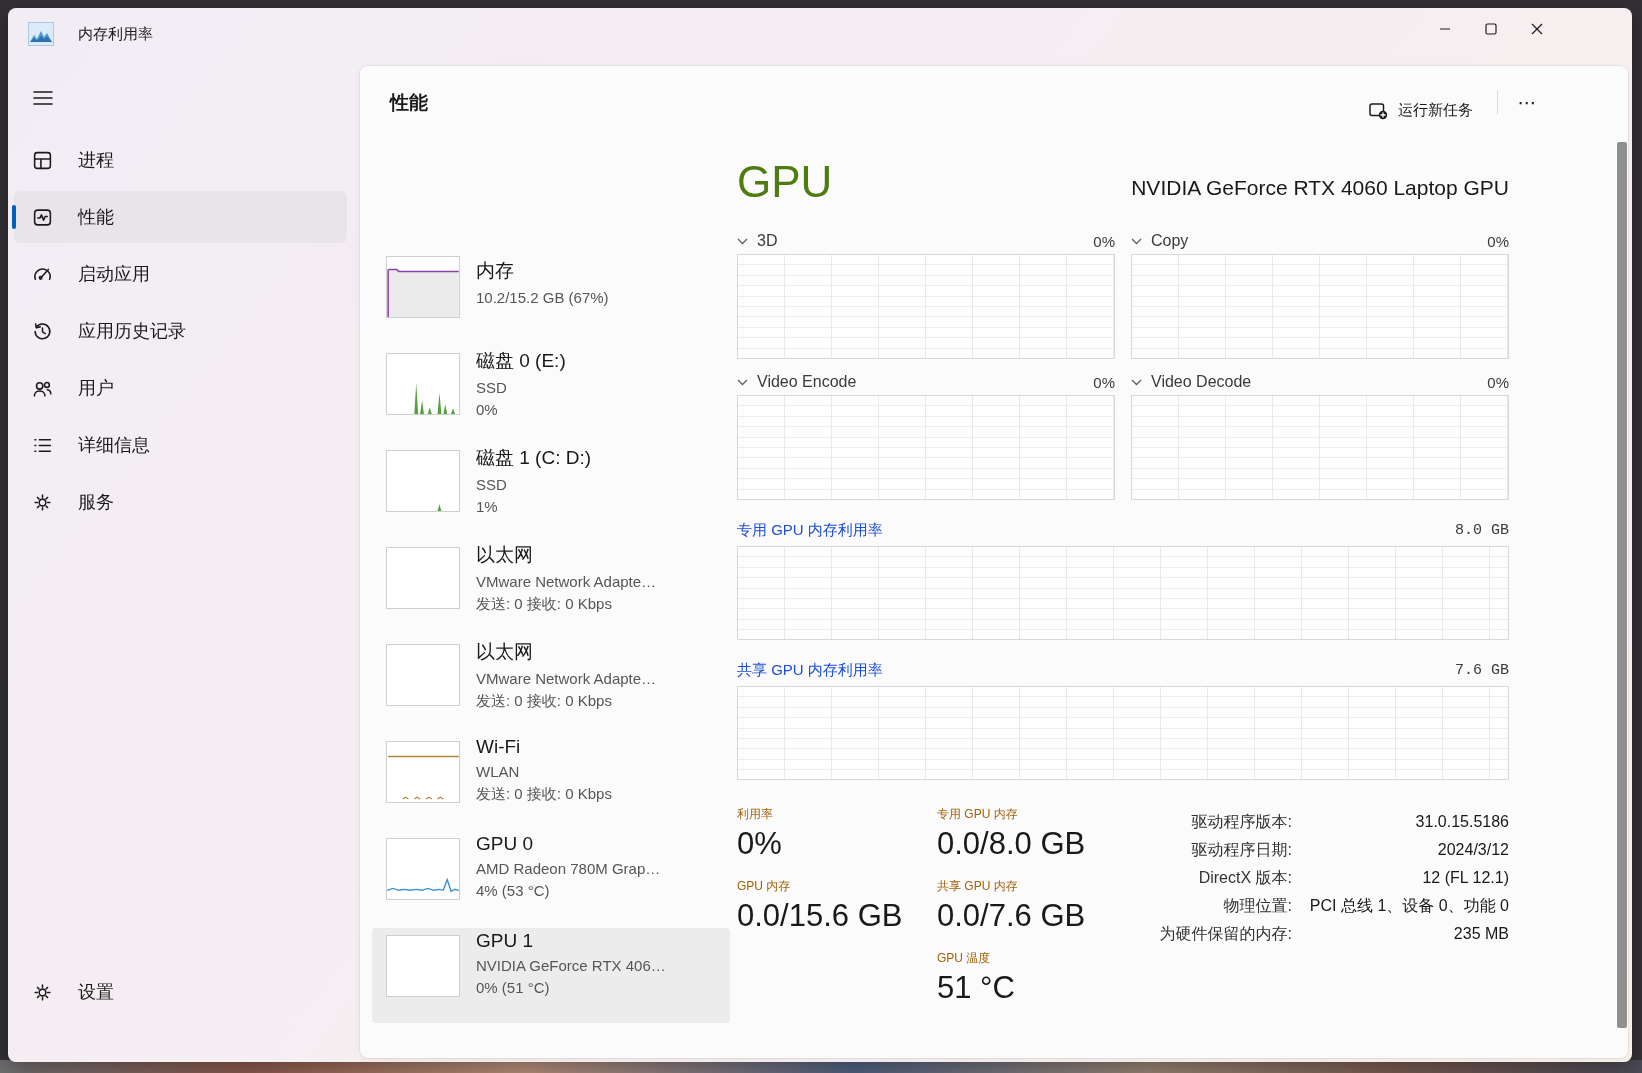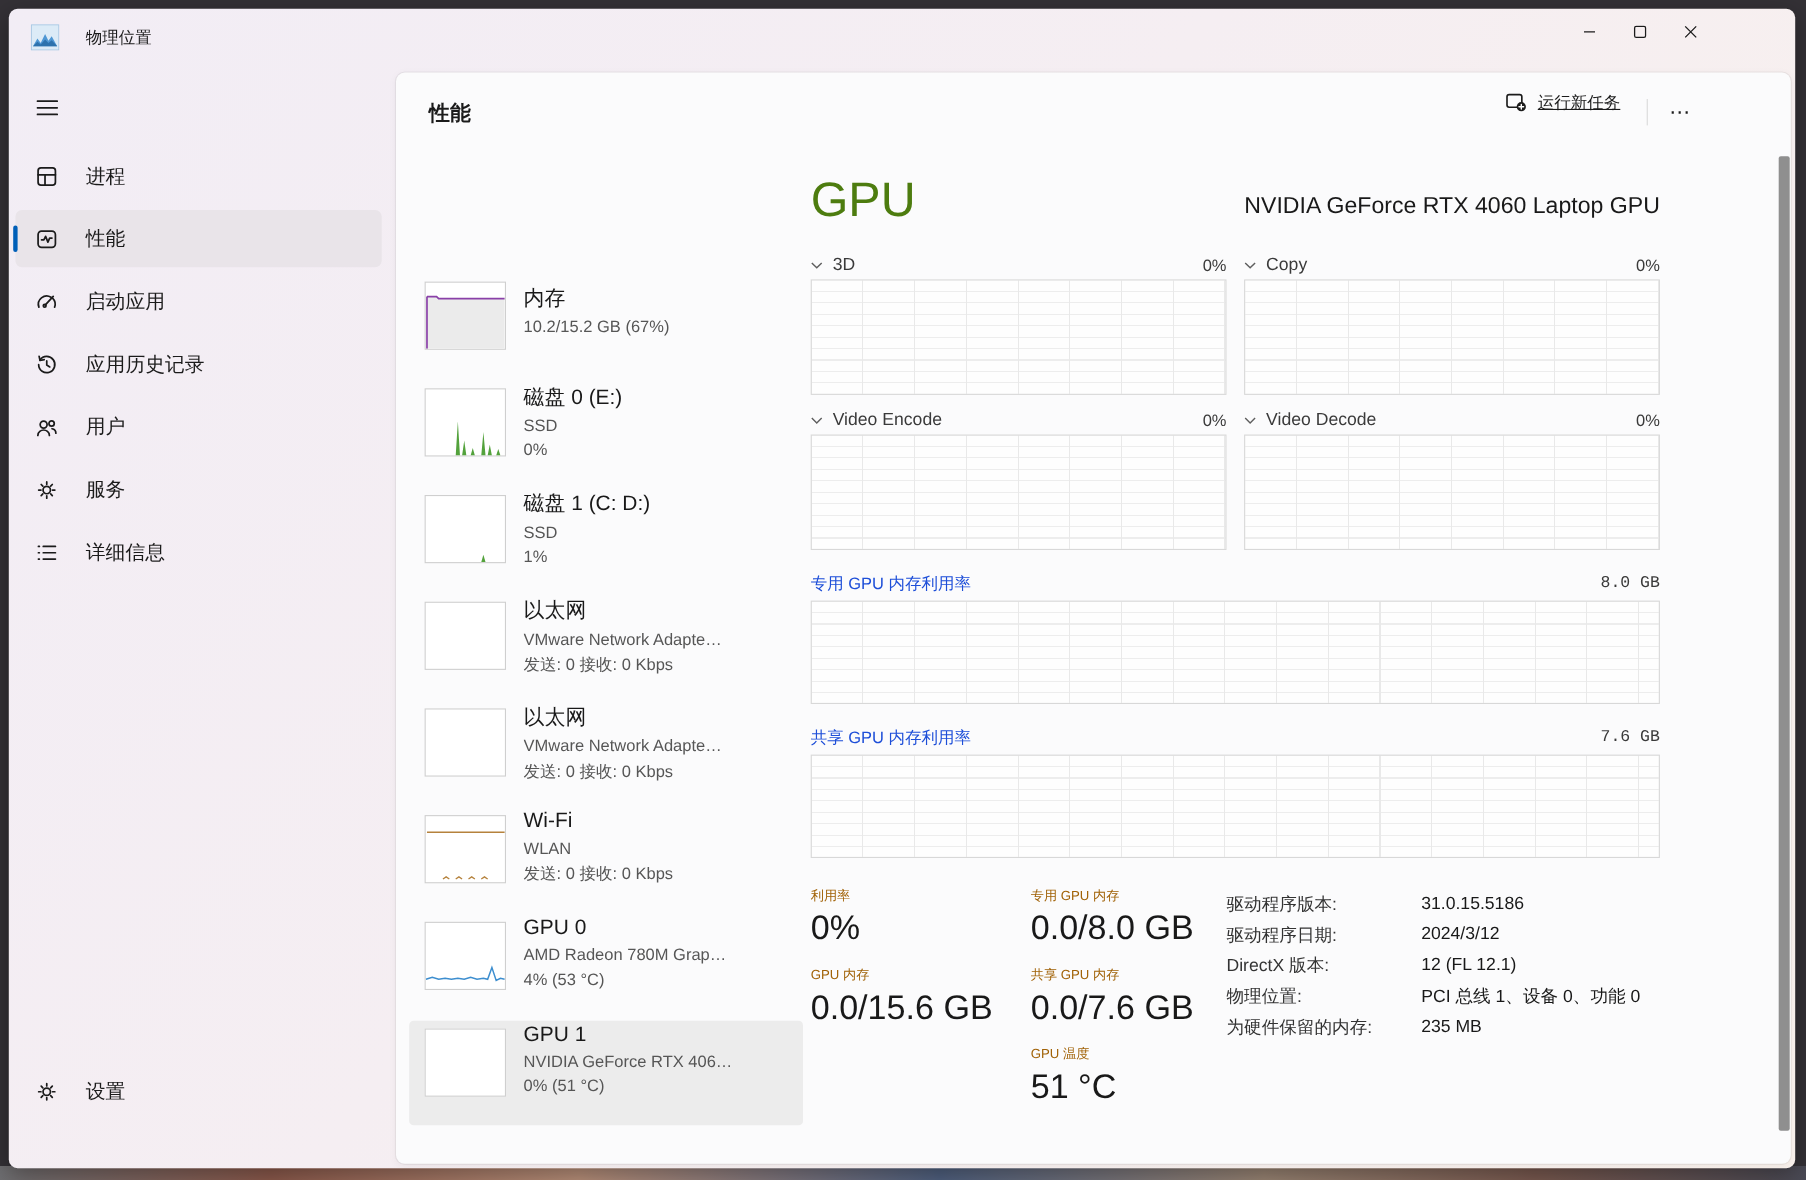--- a/index.html
+++ b/index.html
@@ -43,21 +43,21 @@
   .nav-label { margin-left:25px; font-size:18px; color:#1b1b1b; }
   .settings-item { position:absolute; left:6px; bottom:44px; width:333px; height:52px;
     display:flex; align-items:center; border-radius:6px; }
   
   .card { position:absolute; left:352px; top:58px; width:1268px; height:992px;
     background:#fbfbfc; border-radius:8px;
     box-shadow:0 0 0 1px rgba(0,0,0,.05), 0 2px 8px rgba(0,0,0,.05); }
   .card-header { position:absolute; left:0; top:0; right:0; height:70px; }
   .page-title { position:absolute; left:30px; top:24px; font-size:19px; font-weight:700; color:#1b1b1b; }
   .header-actions { position:absolute; right:80px; top:18px; display:flex; align-items:center; }
-  .run-task-btn { display:flex; align-items:flex-start; height:36px; padding:0 14px; border-radius:5px;text-decoration:underline; }
+  .run-task-btn { display:flex; align-items:flex-end; height:36px; padding:0 14px; border-radius:5px; }
   .run-task-btn svg { margin-right:10px; }
   .run-task-label { font-size:15px; color:#1b1b1b; }
   .header-divider { width:1px; height:24px; background:#d9d9d9; margin:0 10px; }
   .more-btn { width:40px; height:36px; display:flex; align-items:center; justify-content:center;
     font-size:19px; color:#1b1b1b; letter-spacing:2px; border-radius:5px; }
   
   .perf-list { position:absolute; left:8px; top:76px; width:366px; bottom:8px; }
   .perf-item { position:absolute; left:4px; width:358px; height:95px; border-radius:4px; }
   .perf-item.selected { background:#ececec; }
   .thumb { position:absolute; left:14px; top:7px; width:74px; height:62px; background:#fff;
@@ -83,21 +83,21 @@
       #fefefe; }
   .mem-head { display:flex; align-items:center; height:24px; margin-top:18px; }
   .mem-label { font-size:15px; color:#1d4ed8; }
   .mem-val { margin-left:auto; font-size:15px; color:#3a3a3a;font-family:Liberation Mono, monospace; }
   .mem-chart { height:94px; margin-top:4px; }
   
   .stats { display:grid; grid-template-columns:200px 178px 1fr; margin-top:26px; }
   .stat { margin-bottom:16px; }
   .stat-label { font-size:12px; color:#a16207; }
   .stat-value { font-size:31px; color:#191919; margin-top:3px; white-space:nowrap; }
-  .details { padding-top:2px; }
+  .details { padding-top:2px;text-align:right; }
   .detail-row { display:grid; grid-template-columns:177px 1fr; height:28px; align-items:center; }
   .detail-label { font-size:16px; color:#333; white-space:nowrap; }
   .detail-value { font-size:16px; color:#191919; white-space:nowrap; }
   
   .scrollbar { position:absolute; right:1px; top:76px; bottom:30px; width:10px; }
   .scroll-thumb { position:absolute; left:0; top:0; bottom:0; width:10px; background:#8f8f8f; border-radius:2px; }
   .stroke { fill:none; stroke:#1b1b1b; stroke-width:1.5; stroke-linecap:round; stroke-linejoin:round; }
 </style>
 </head>
 <body>
@@ -107,21 +107,21 @@
 <div class="window" style="--accent:#005fb8;">
 
   <div class="titlebar">
     <div class="app-icon">
       <svg viewBox="0 0 26 24">
           <rect x="0.5" y="0.5" width="25" height="23" fill="#dcebf7" stroke="#a9c9e4"></rect>
           <path d="M2 20 L6 13 9 17 13 9 16 15 19 11 24 20 Z" fill="#4f97d4"></path>
           <path d="M2 20 L6 16 9 18.5 13 14 16 17 19 14.5 24 20 Z" fill="#2d72ad"></path>
         </svg>
     </div>
-    <div class="app-title">物理位置</div>
+    <div class="app-title">内存利用率</div>
     <div class="win-controls">
       <div class="win-btn">
         <svg width="12" height="12" viewBox="0 0 12 12">
             <path d="M1 6 H11" stroke="#1b1b1b" stroke-width="1.2"></path>
           </svg>
       </div>
       <div class="win-btn">
         <svg width="12" height="12" viewBox="0 0 12 12">
             <rect x="1" y="1" width="10" height="10" rx="1.5" fill="none" stroke="#1b1b1b" stroke-width="1.2"></rect>
           </svg>
@@ -187,34 +187,34 @@
             <path d="M2.3 17 c0-3.2 2.8-4.7 5-4.7 s5 1.5 5 4.7" class="stroke"></path>
             <circle cx="14.2" cy="6.6" r="2.3" class="stroke"></circle>
             <path d="M14.6 11.2 c2.1.3 3.3 1.8 3.3 3.9" class="stroke"></path>
           </svg>
       </span>
       <span class="nav-label">用户</span>
     </div>
     <div class="nav-item">
       <span class="nav-ico">
         <svg viewBox="0 0 20 20">
+            <path d="M7 4.5 H17.5 M7 10 H17.5 M7 15.5 H17.5" class="stroke"></path>
+            <path d="M2.8 4.5 h.8 M2.8 10 h.8 M2.8 15.5 h.8" class="stroke" stroke-width="2"></path>
+          </svg>
+      </span>
+      <span class="nav-label">详细信息</span>
+    </div>
+    <div class="nav-item">
+      <span class="nav-ico">
+        <svg viewBox="0 0 20 20">
             <circle cx="10" cy="10" r="3.2" class="stroke"></circle>
             <path d="M10 3 v2 M10 15 v2 M3 10 h2 M15 10 h2 M5.2 5.2 l1.4 1.4 M13.4 13.4 l1.4 1.4 M14.8 5.2 l-1.4 1.4 M6.6 13.4 l-1.4 1.4" class="stroke"></path>
           </svg>
       </span>
       <span class="nav-label">服务</span>
-    </div>
-    <div class="nav-item">
-      <span class="nav-ico">
-        <svg viewBox="0 0 20 20">
-            <path d="M7 4.5 H17.5 M7 10 H17.5 M7 15.5 H17.5" class="stroke"></path>
-            <path d="M2.8 4.5 h.8 M2.8 10 h.8 M2.8 15.5 h.8" class="stroke" stroke-width="2"></path>
-          </svg>
-      </span>
-      <span class="nav-label">详细信息</span>
     </div>
   </div>
 
   <div class="settings-item">
     <span class="nav-ico">
       <svg viewBox="0 0 20 20">
           <circle cx="10" cy="10" r="3.2" class="stroke"></circle>
           <path d="M10 3 v2 M10 15 v2 M3 10 h2 M15 10 h2 M5.2 5.2 l1.4 1.4 M13.4 13.4 l1.4 1.4 M14.8 5.2 l-1.4 1.4 M6.6 13.4 l-1.4 1.4" class="stroke"></path>
         </svg>
     </span>

